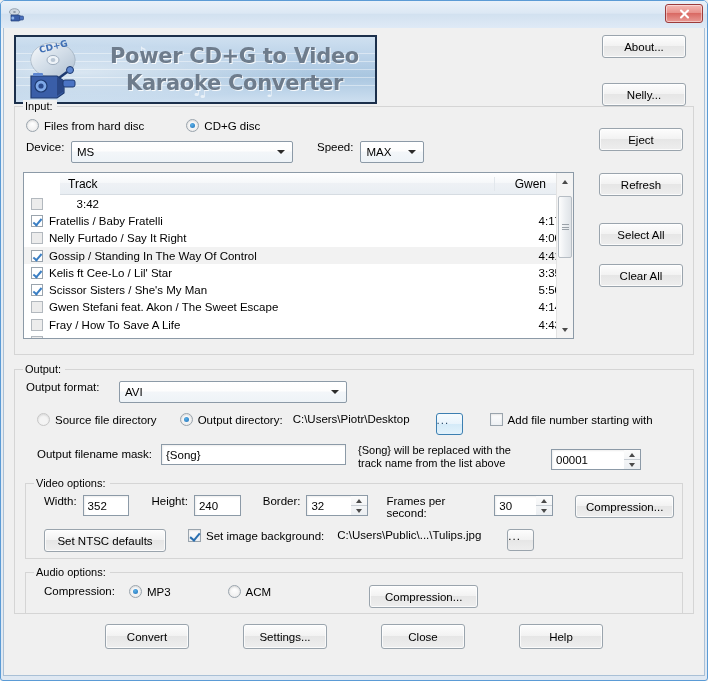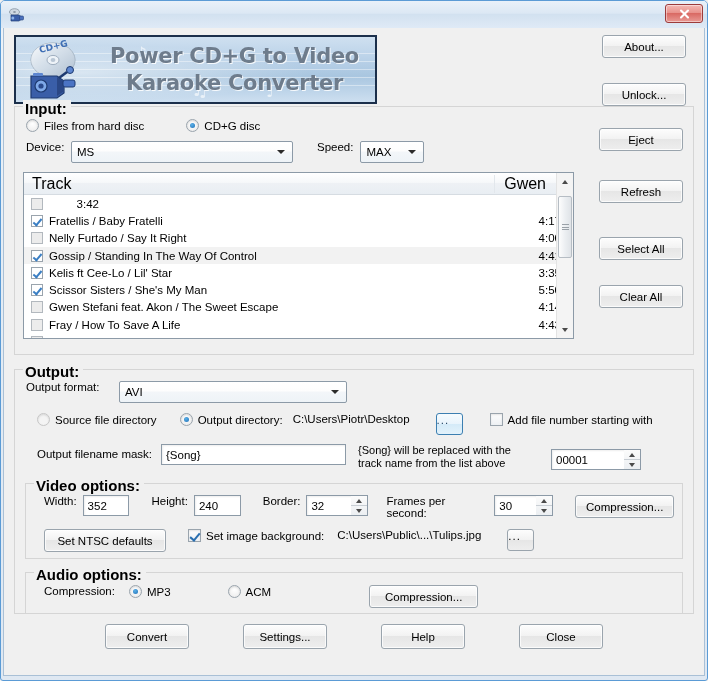--- a/index.html
+++ b/index.html
@@ -143,23 +143,22 @@
     border: 1px solid #d5d5d5;
     border-top: 1px solid #d5d5d5;
     margin: 0 10px;
     padding: 10px 8px 8px 8px;
     background: transparent;
   }
   .group-title {
     position: absolute; top: -7px; left: 8px;
     background: #f0f0f0;
     padding: 0 4px 0 2px;
-    font-size: 15px;
+    font-size: 11px;
     color: #000;
-    font-weight: bold;
   }
 
   
   .row { display: flex; align-items: flex-start; }
 
   .radio, .cbox { display: inline-flex; align-items: center; cursor: pointer; }
   .radio-dot {
     width: 13px; height: 13px; border-radius: 50%;
     border: 1px solid #9aa4ad;
     background: radial-gradient(circle at 50% 35%, #ffffff 0%, #f0f0f0 70%);
@@ -239,21 +238,22 @@
     background: #fff;
     height: 167px;
     display: flex; flex-direction: column;
     position: relative;
   }
   #list-header {
     height: 22px;
     display: flex; align-items: center;
     background: linear-gradient(180deg,#ffffff 0%,#f6f8fa 45%,#eef1f5 50%,#e9eef3 100%);
     border-bottom: 1px solid #d6dce2;
-    font-size: 16px;
+    font-size: 12px;
+    margin-left: 36px;
   }
   #list-header .h-track { flex: 1; padding-left: 8px; }
   #list-header .h-time { width: 62px; text-align: right; padding-right: 10px; border-left:1px solid #e2e7ec; }
   #list-body { flex:1; overflow:hidden; }
   .track-row {
     height: 17.3px;
     display: flex; align-items: center;
     font-size: 11.5px;
     padding-left: 7px;
     cursor: default;
@@ -370,21 +370,21 @@
         </svg>
 
         <div id="banner-text">
           <div>Power CD+G to Video</div>
           <div>Karaoke Converter</div>
         </div>
       </div>
 
       <div id="banner-buttons">
         <div class="btn" style="width:84px;height:23px">About...</div>
-        <div class="btn" style="width:84px;height:23px">Unlock...</div>
+        <div class="btn" style="width:84px;height:23px">Nelly...</div>
       </div>
     </div>
 
     <div class="group" style="height:249px">
       <span class="group-title">Input:</span>
 
       <div class="row" style="margin:2px 0 0 3px">
         <span class="radio">
           <span class="radio-dot"></span>
           <span class="lbl">Files from hard disc</span>
@@ -474,21 +474,21 @@
                     <div></div>
                 </span>
               </div>
             </div>
             <div class="sb-btn">
               <span class="tri-dn"></span>
             </div>
           </div>
         </div>
 
-        <div style="margin-left:auto;display:flex;flex-direction:column;gap:15px;padding-right:2px;margin-top:-44px">
+        <div style="margin-left:auto;display:flex;flex-direction:column;gap:8px;padding-right:2px;margin-top:-44px">
           <div class="btn btn-sm" style="width:84px">Eject</div>
           <div class="btn btn-sm" style="width:84px;margin-top:14px">Refresh</div>
           <div class="btn btn-sm" style="width:84px;margin-top:19px">Select All</div>
           <div class="btn btn-sm" style="width:84px;margin-top:10px">Clear All</div>
         </div>
       </div>
     </div>
 
     <div class="group" style="margin-top:14px;height:245px">
       <span class="group-title">Output:</span>
@@ -602,18 +602,18 @@
             <span class="lbl">ACM</span>
           </span>
           <div class="btn" style="width:109px;height:23px;margin-left:98px">Compression...</div>
         </div>
       </div>
     </div>
 
     <div id="bottom-bar">
       <div class="btn" style="width:84px;height:25px">Convert</div>
       <div class="btn" style="width:84px;height:25px">Settings...</div>
+      <div class="btn" style="width:84px;height:25px">Close</div>
       <div class="btn" style="width:84px;height:25px">Help</div>
-      <div class="btn" style="width:84px;height:25px">Close</div>
     </div>
 
   </div>
 </div>
 
 </body></html>

